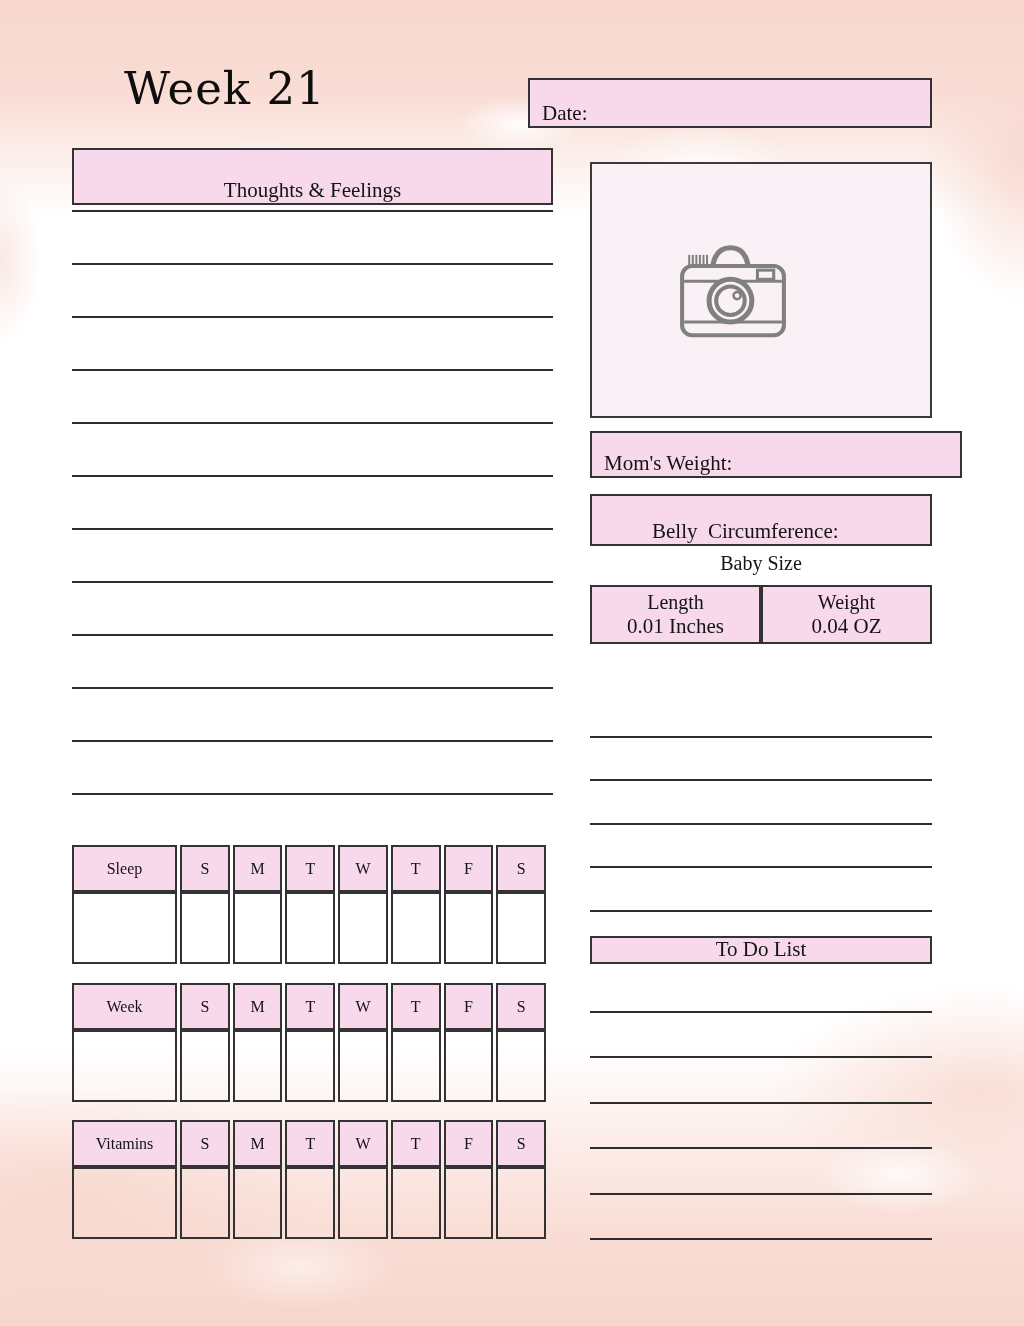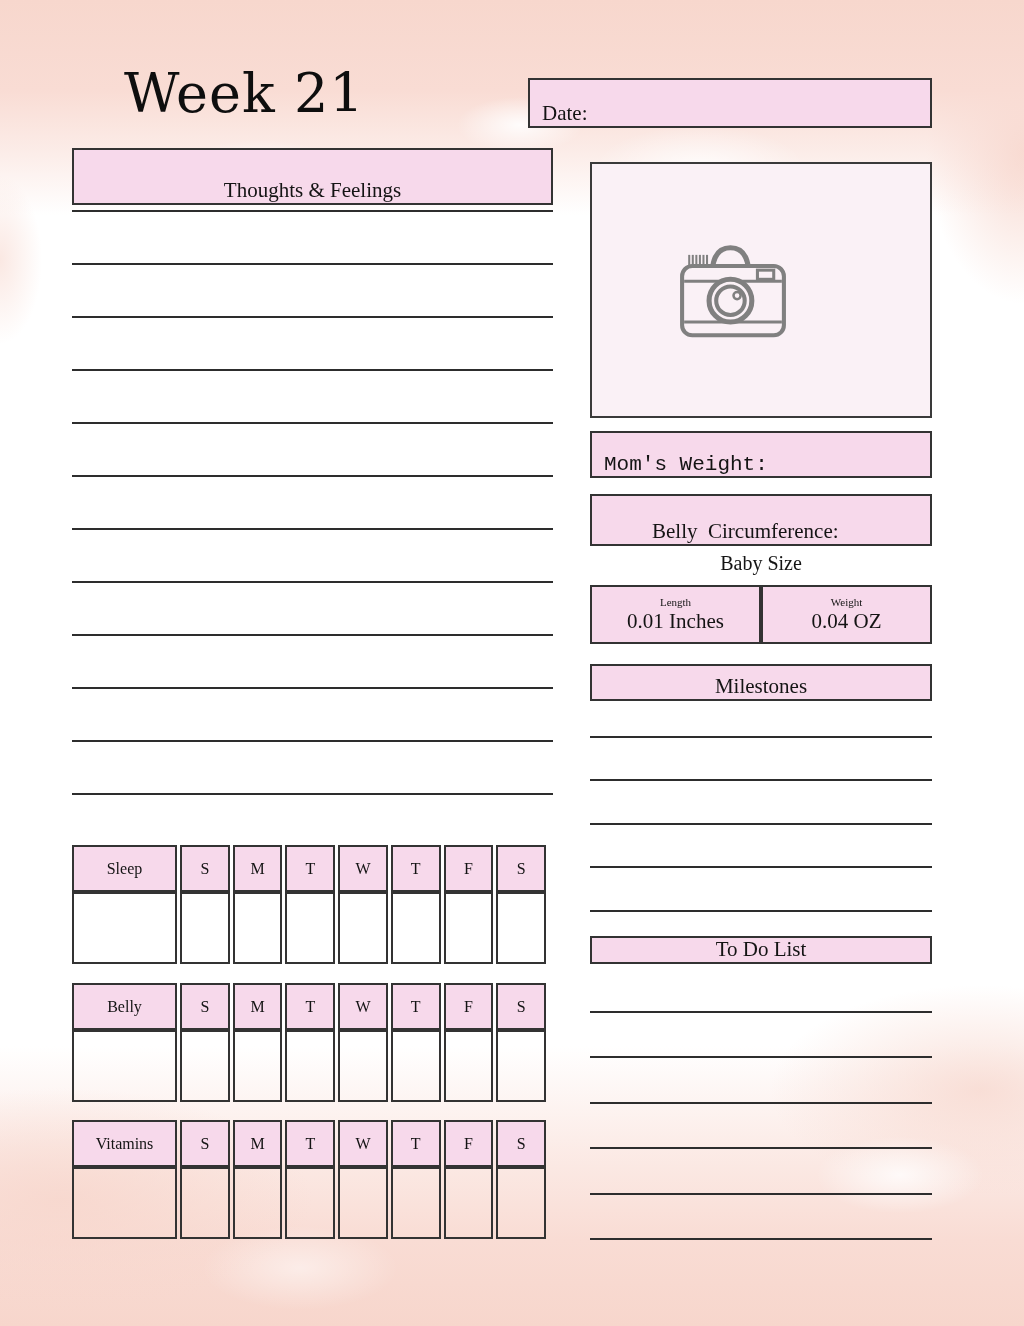--- a/index.html
+++ b/index.html
@@ -24,21 +24,21 @@
       radial-gradient(360px 160px at 60px 1200px, rgba(247,214,204,.8), rgba(247,214,204,0) 70%),
       linear-gradient(0deg, #f7d6cc 0px, #f9dcd4 86px, rgba(249,220,212,.6) 170px, rgba(249,220,212,0) 280px),
       #ffffff;
   }
 
   .abs { position: absolute; }
 
   .page-title {
     left: 124px; top: 64px;
     font-family: "DejaVu Serif", serif;
-    font-size: 54px;
+    font-size: 45px;
     font-weight: normal;
     letter-spacing: 1px;
     color: #0e0e0e;
     line-height: 1.1;
   }
 
   .box {
     border: 2px solid #333;
     background: #f7d9eb;
     display: flex;
@@ -53,35 +53,35 @@
   .thoughts-header { left: 72px; top: 148px; width: 481px; height: 57px; }
 
   .photo-box {
     left: 590px; top: 162px; width: 342px; height: 256px;
     background: #faf1f6;
     border: 2px solid #3a3a3a;
     display: flex; align-items: center; justify-content: center;
   }
   .photo-box svg { transform: translateX(-28px); }
 
-  .moms-box   { left: 590px; top: 431px; width: 342px; height: 47px; font-family: Liberation Mono, monospace; }
+  .moms-box   { left: 590px; top: 431px; width: 372px; height: 47px; }
   .belly-box  { left: 590px; top: 494px; width: 342px; height: 52px; padding-left: 48px; }
 
   .baby-size-title {
     left: 590px; top: 552px; width: 342px;
     text-align: center; font-size: 20px;
   }
 
   .size-row { left: 590px; top: 585px; width: 342px; height: 59px; display: flex; }
   .size-box {
     flex: 1; border: 2px solid #333; background: #f7d9eb;
     display: flex; flex-direction: column; align-items: center; justify-content: center;
     line-height: 1.15;
   }
-  .size-box .small { font-size: 11px; }
+  .size-box .small { font-size: 20px; }
   .size-box .big   { font-size: 21px; }
 
   .milestones-header { left: 590px; top: 664px; width: 342px; height: 37px; }
   .todo-header       { left: 590px; top: 936px; width: 342px; height: 28px; }
 
   .rules { display: flex; flex-direction: column; }
   .rule  { flex: 0 0 var(--slot); border-bottom: 2px solid #2d2d2d; }
   .rules-thoughts   { left: 72px;  top: 159px; width: 481px; --slot: 53px; }
   .rules-milestones { left: 590px; top: 694px; width: 342px; --slot: 43.5px; }
   .rules-todo       { left: 590px; top: 967px; width: 342px; --slot: 45.5px; }
@@ -170,23 +170,20 @@
     <div class="size-box">
       <span class="small">Length</span>
       <span class="big">0.01 Inches</span>
     </div>
     <div class="size-box">
       <span class="small">Weight</span>
       <span class="big">0.04 OZ</span>
     </div>
   </div>
 
-  <div class="abs box center milestones-header">
-    <span class="box-label">Milestones</span>
-  </div>
   <div class="abs rules rules-milestones">
       <div class="rule"></div>
       <div class="rule"></div>
       <div class="rule"></div>
       <div class="rule"></div>
       <div class="rule"></div>
     </div>
 
   <div class="abs box center todo-header">
     <span class="box-label">To Do List</span>
@@ -212,21 +209,21 @@
       <div class="t-cell t-body"></div>
       <div class="t-cell t-body"></div>
       <div class="t-cell t-body"></div>
       <div class="t-cell t-body"></div>
       <div class="t-cell t-body"></div>
       <div class="t-cell t-body"></div>
       <div class="t-cell t-body"></div>
       <div class="t-cell t-body"></div>
     </div>
   <div class="abs tracker tracker-mood">
-      <div class="t-cell t-head">Belly</div>
+      <div class="t-cell t-head">Week</div>
       <div class="t-cell t-head">S</div>
       <div class="t-cell t-head">M</div>
       <div class="t-cell t-head">T</div>
       <div class="t-cell t-head">W</div>
       <div class="t-cell t-head">T</div>
       <div class="t-cell t-head">F</div>
       <div class="t-cell t-head">S</div>
       <div class="t-cell t-body"></div>
       <div class="t-cell t-body"></div>
       <div class="t-cell t-body"></div>

